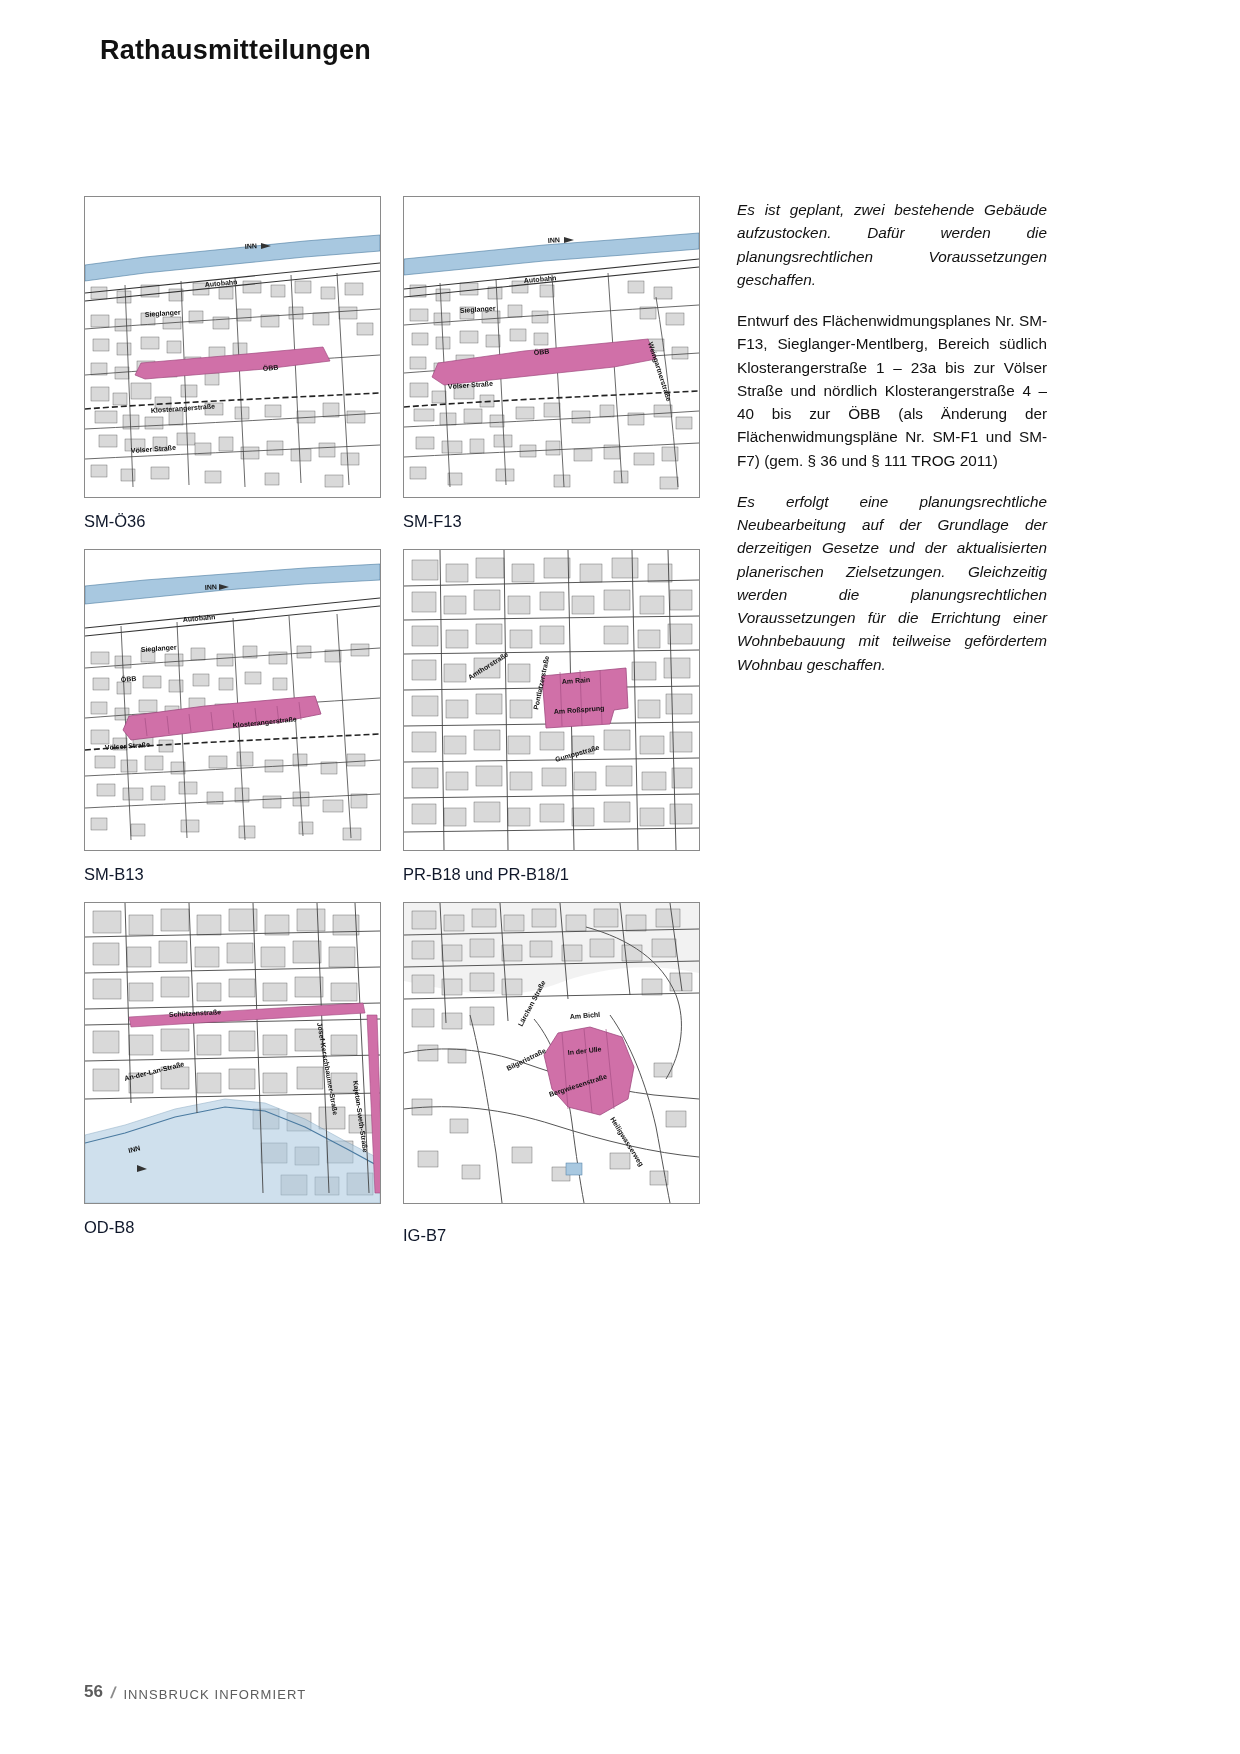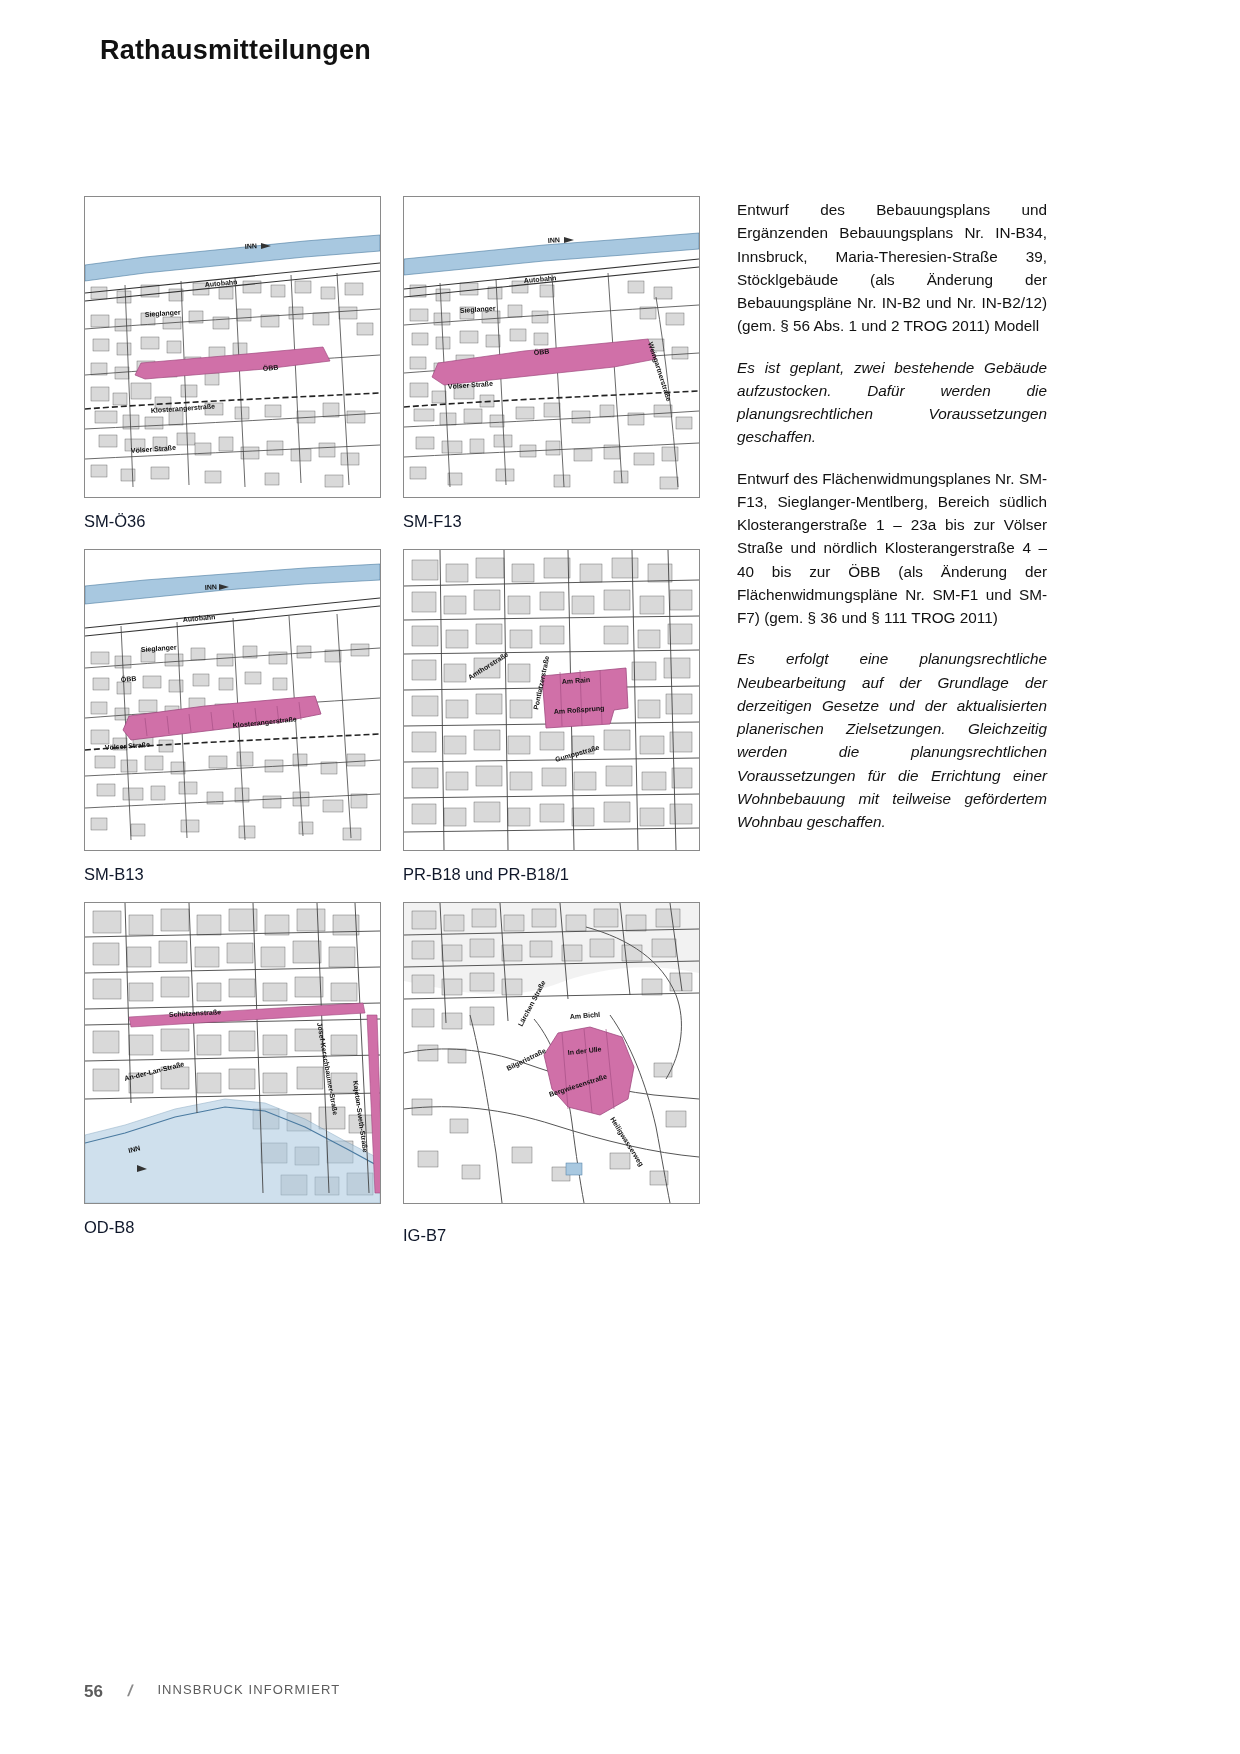--- a/index.html
+++ b/index.html
@@ -94,22 +94,22 @@
   .text-col p.italic {
     font-style: italic;
   }
 
   
   .footer {
     position: absolute;
     left: 84px;
     bottom: 52px;
     display: flex;
-    align-items: flex-start;
-    gap: 25px;
+    align-items: flex-end;
+    gap: 8px;
   }
   .footer-page {
     font-size: 17px;
     font-weight: bold;
     color: #5c5c5c;
   }
   .footer-slash {
     color: #8a8a8a;
     font-size: 16px;
     font-weight: bold;
@@ -714,21 +714,20 @@
             </g>
             <rect x="162" y="260" width="16" height="12" fill="#a8c8e0" stroke="#4a7aa0" stroke-width="0.5"></rect>
           </svg>
         </div>
         <div class="fig-caption low">IG-B7</div>
       </div>
     </div>
   </div>
 
   <div class="text-col">
-    <p>Entwurf des Bebauungsplans und Ergänzenden Bebauungsplans Nr. IN-B34, Innsbruck, Maria-Theresien-Straße 39, Stöcklgebäude (als Änderung der Bebauungspläne Nr. IN-B2 und Nr. IN-B2/12) (gem. § 56 Abs. 1 und 2 TROG 2011) Modell</p>
     <p class="italic">Es ist geplant, zwei bestehende Gebäude aufzustocken. Dafür werden die planungsrechtlichen Voraussetzungen geschaffen.</p>
     <p>Entwurf des Flächenwidmungsplanes Nr. SM-F13, Sieglanger-Mentlberg, Bereich südlich Klosterangerstraße 1 – 23a bis zur Völser Straße und nördlich Klosterangerstraße 4 – 40 bis zur ÖBB (als Änderung der Flächenwidmungspläne Nr. SM-F1 und SM-F7) (gem. § 36 und § 111 TROG 2011)</p>
     <p class="italic">Es erfolgt eine planungsrechtliche Neubearbeitung auf der Grundlage der derzeitigen Gesetze und der aktualisierten planerischen Zielsetzungen. Gleichzeitig werden die planungsrechtlichen Voraussetzungen für die Errichtung einer Wohnbebauung mit teilweise gefördertem Wohnbau geschaffen.</p>
   </div>
 
   <div class="footer">
     <span class="footer-page">56</span>
     <span class="footer-slash">/</span>
     <span class="footer-label">INNSBRUCK INFORMIERT</span>
   </div>

